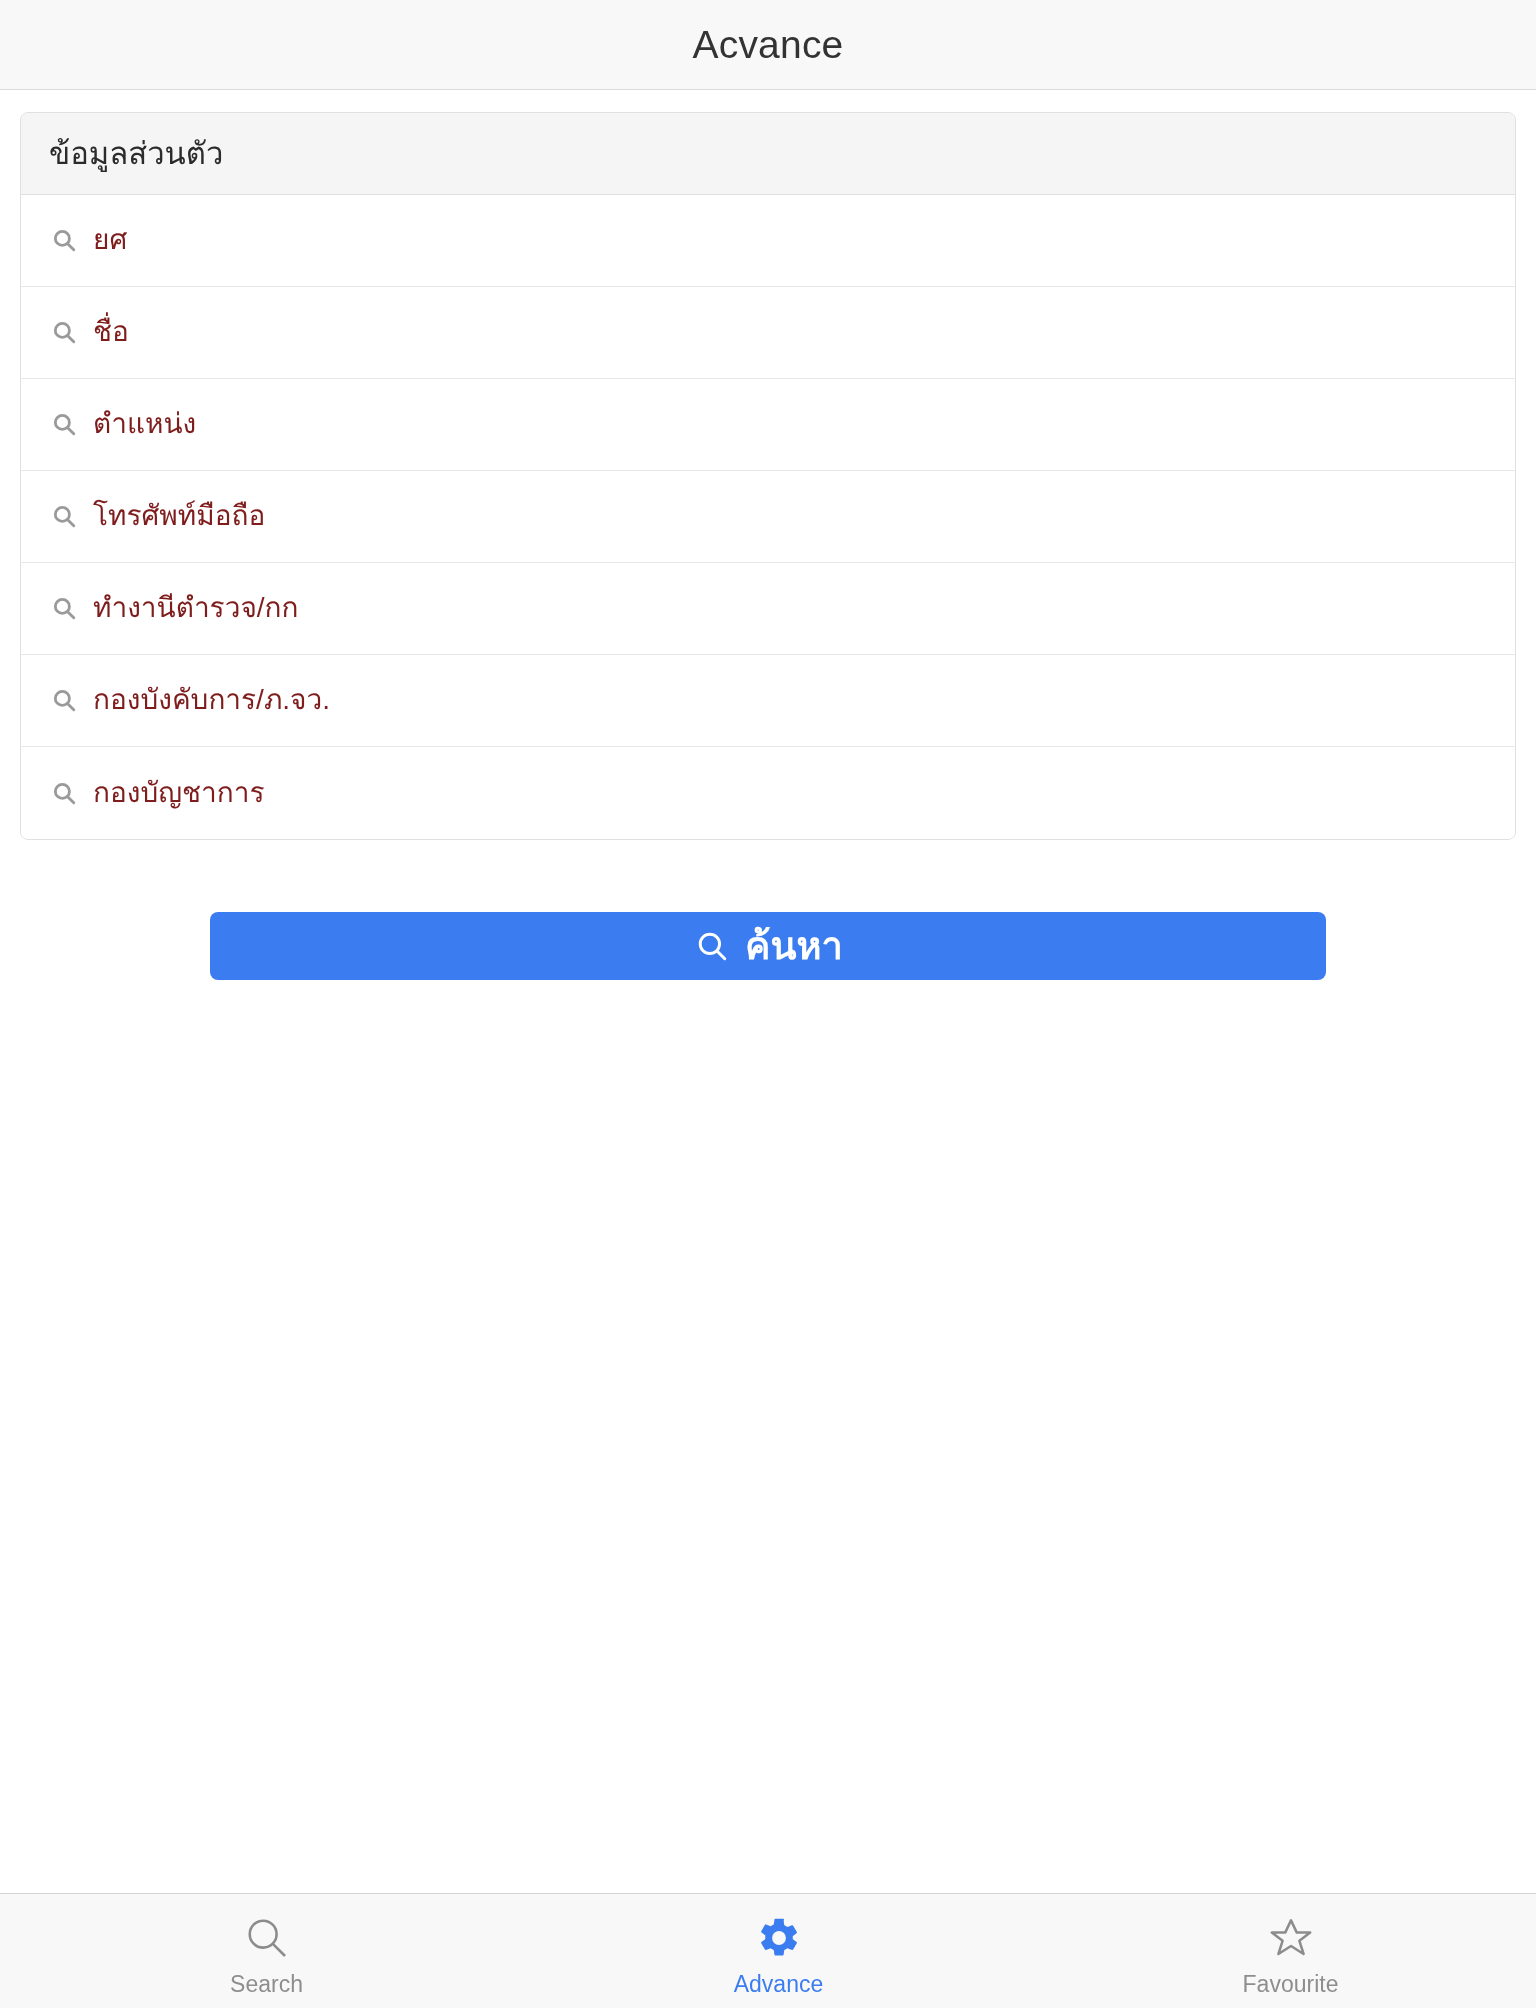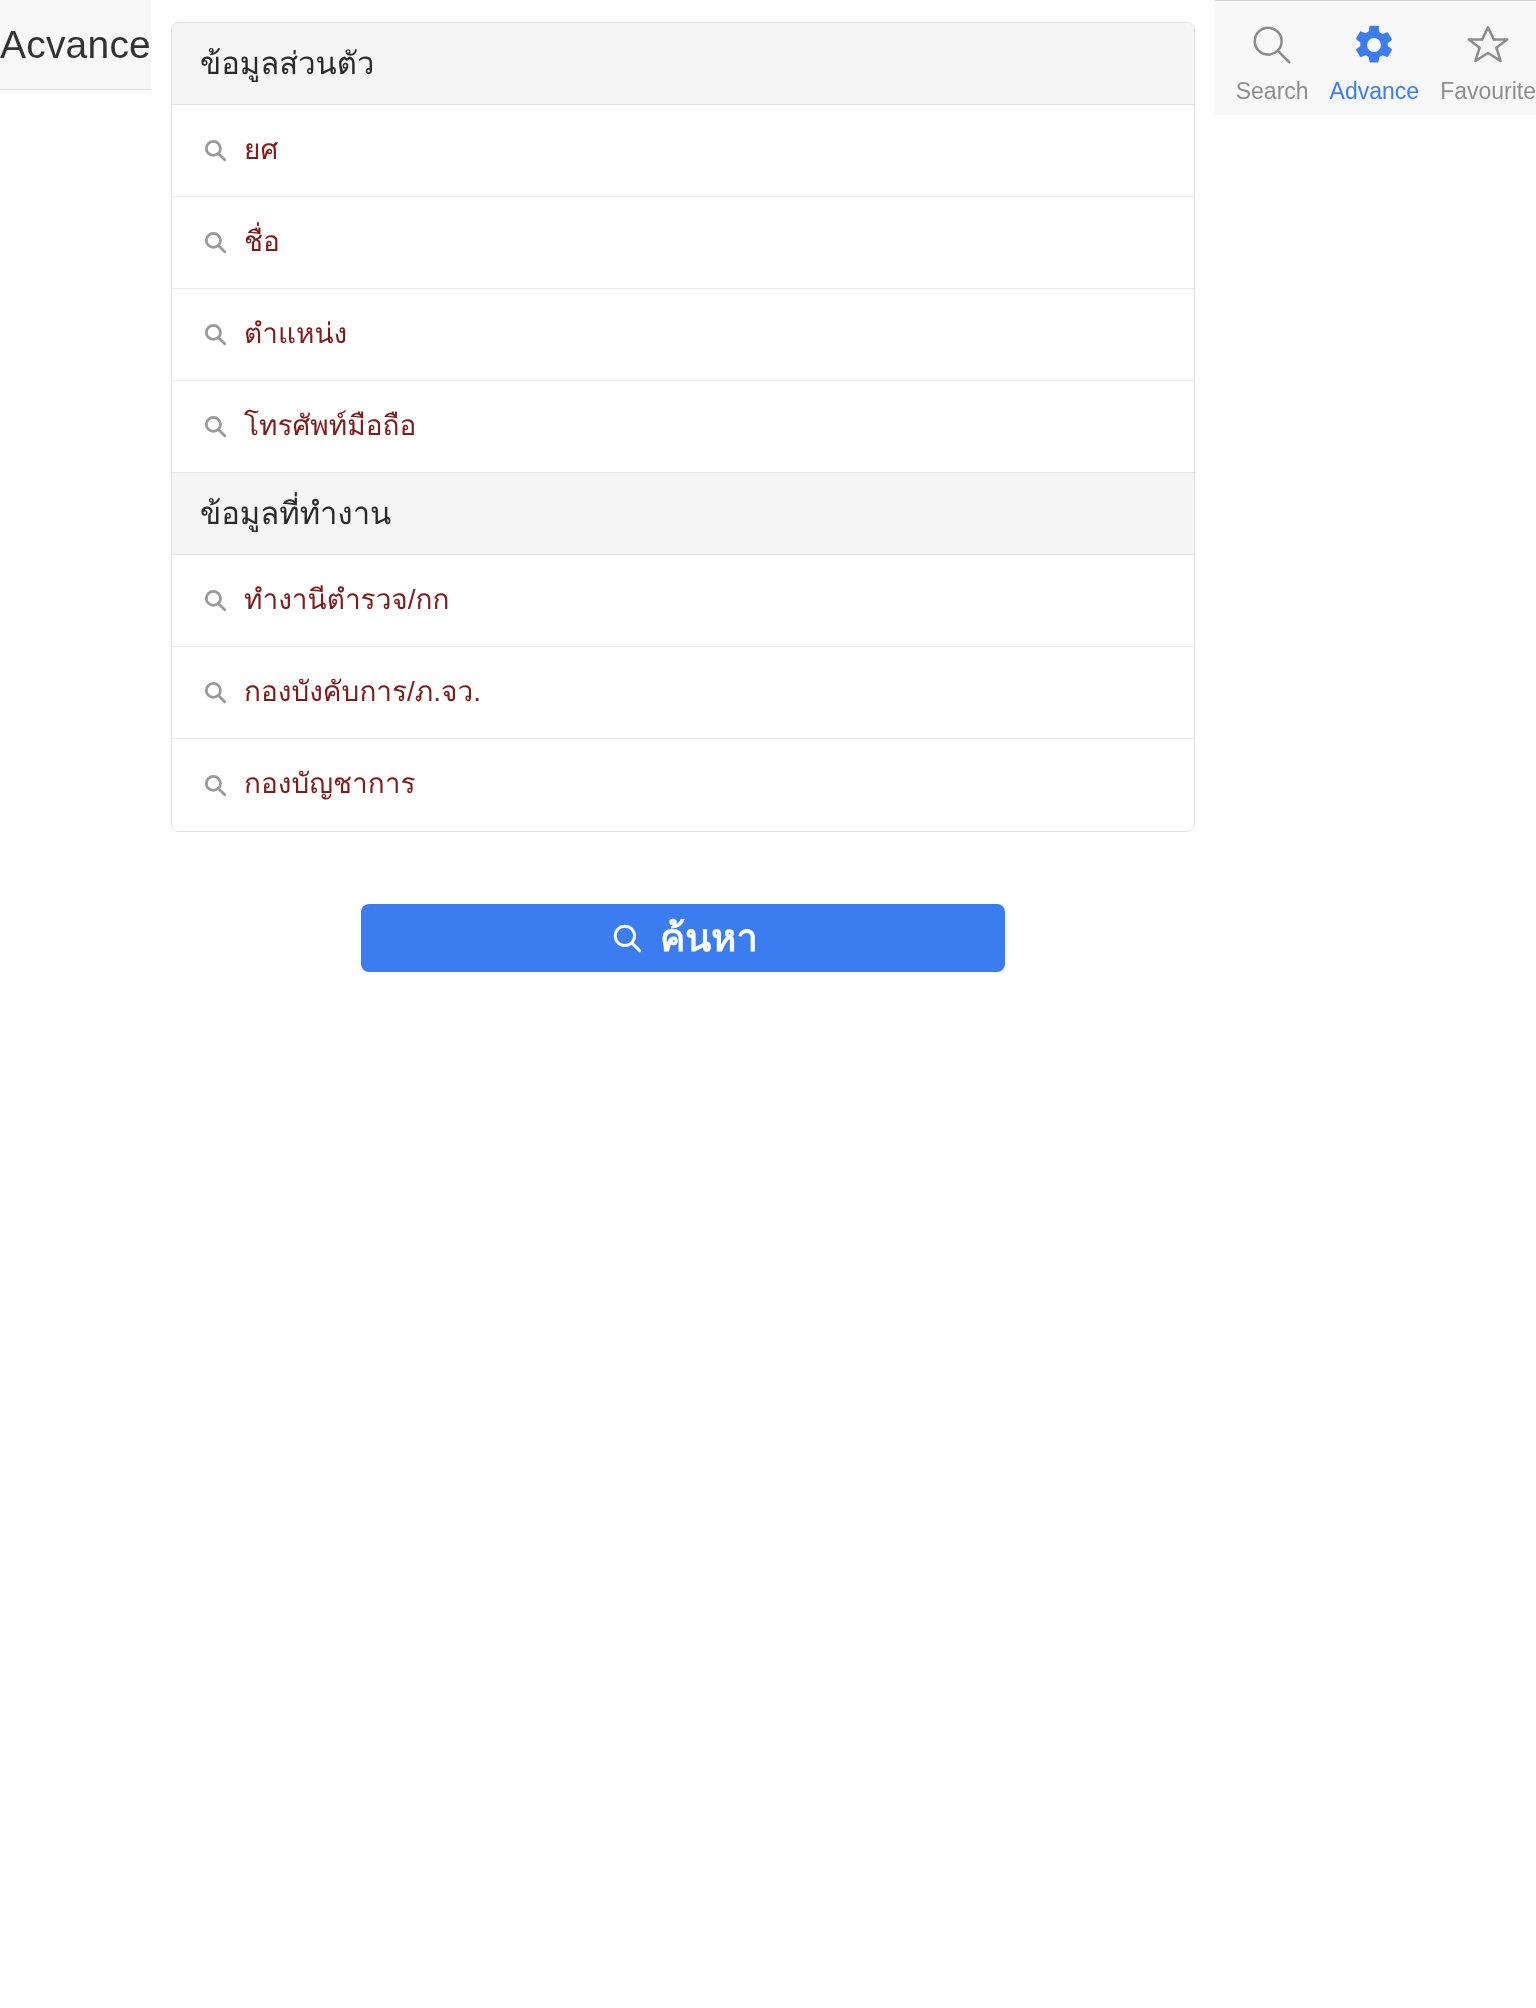--- a/index.html
+++ b/index.html
@@ -12,21 +12,21 @@
     -webkit-font-smoothing: antialiased;
   }
 
   .app {
     position: relative;
     width: 1536px;
     height: 2008px;
     background: #ffffff;
     overflow: hidden;
     display: flex;
-    flex-direction: row;
+    flex-direction: column;
   }
 
   
   .navbar {
     height: 90px;
     flex: 0 0 90px;
     background: #f8f8f8;
     border-bottom: 1px solid #dcdcdc;
     display: flex;
     align-items: center;
@@ -220,23 +220,20 @@
       <div class="field-row">
         <span class="search-glyph">
           <svg width="26" height="26" viewBox="0 0 24 24" fill="none" stroke="currentColor" stroke-width="2.6" stroke-linecap="round">
             <circle cx="10.5" cy="10.5" r="6.5"></circle>
               <line x1="15.6" y1="15.6" x2="21" y2="21"></line>
           </svg>
         </span>
         <span class="field-placeholder">โทรศัพท์มือถือ</span>
       </div>
 
-      <div class="section-header">
-        <div class="section-header-text">ข้อมูลที่ทำงาน</div>
-      </div>
 
       <div class="field-row">
         <span class="search-glyph">
           <svg width="26" height="26" viewBox="0 0 24 24" fill="none" stroke="currentColor" stroke-width="2.6" stroke-linecap="round">
             <circle cx="10.5" cy="10.5" r="6.5"></circle>
               <line x1="15.6" y1="15.6" x2="21" y2="21"></line>
           </svg>
         </span>
         <span class="field-placeholder">ทำงานีตำรวจ/กก</span>
       </div>

